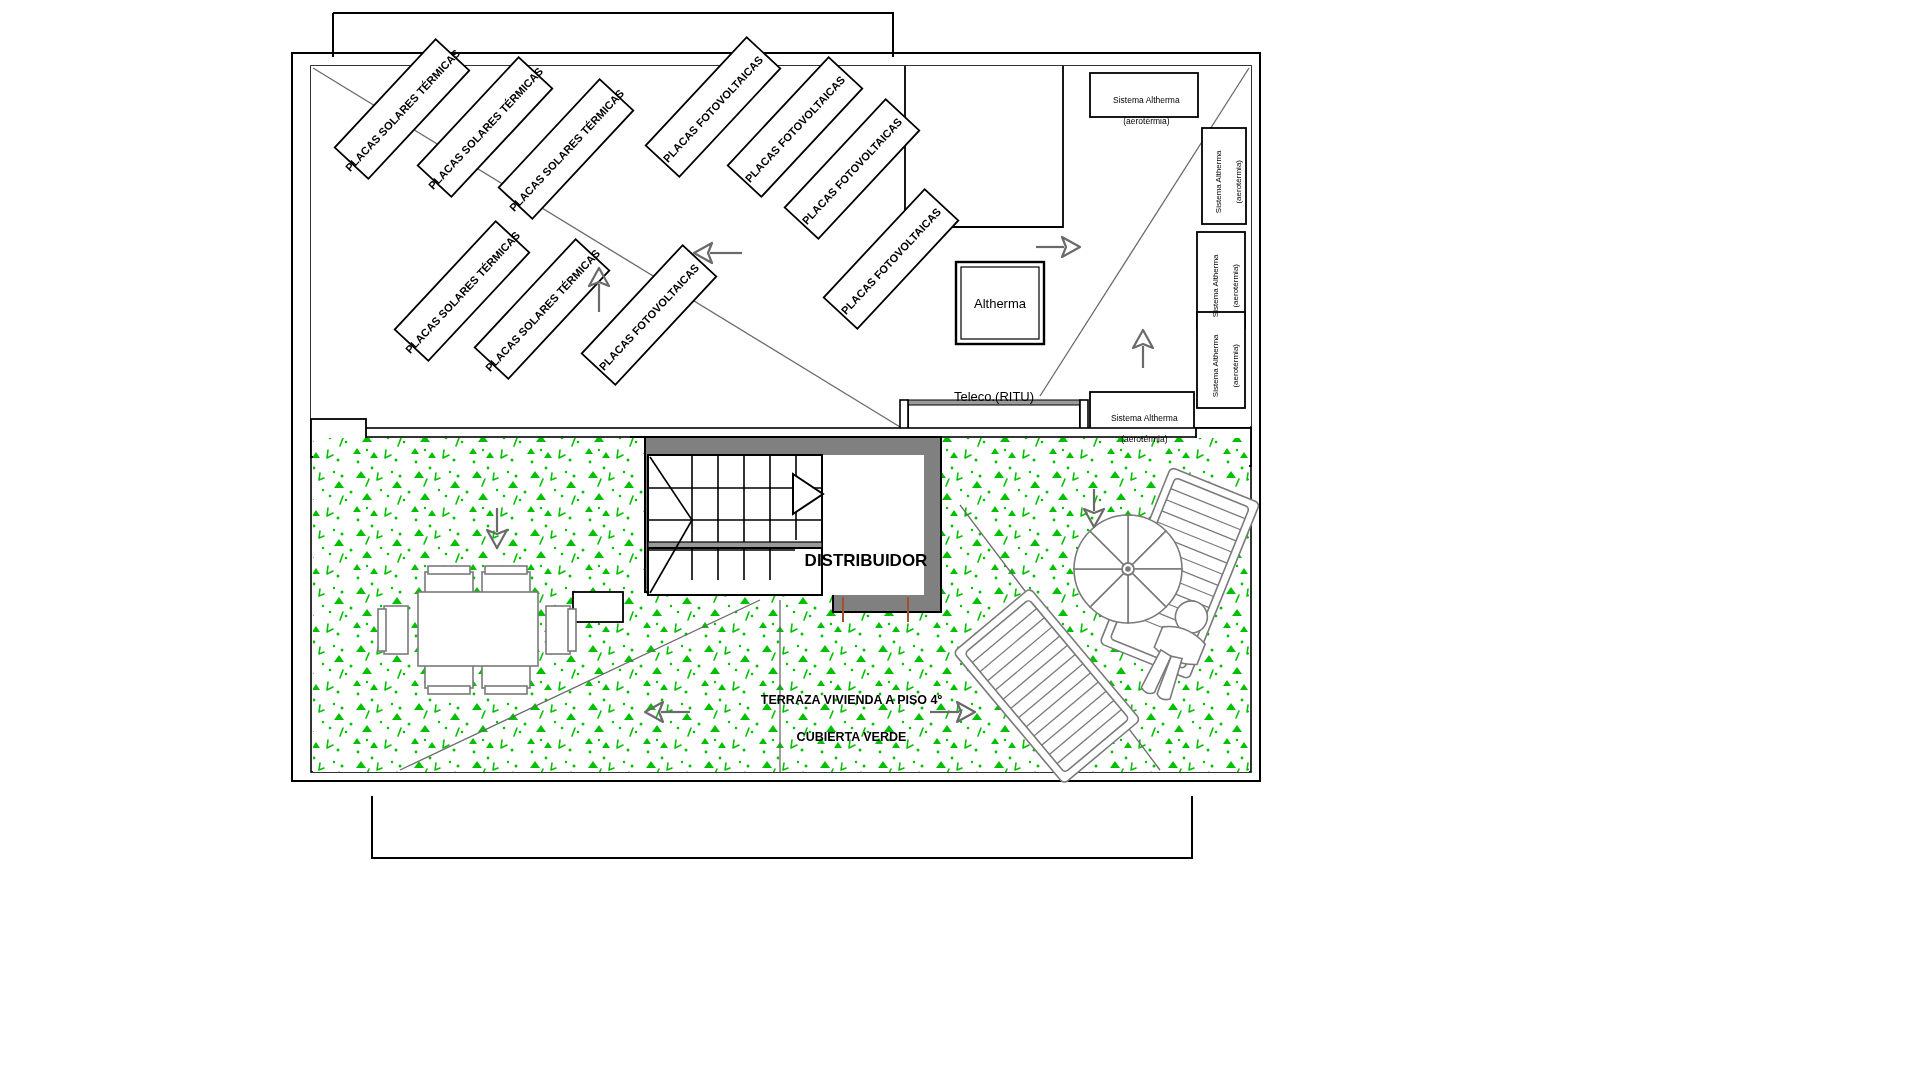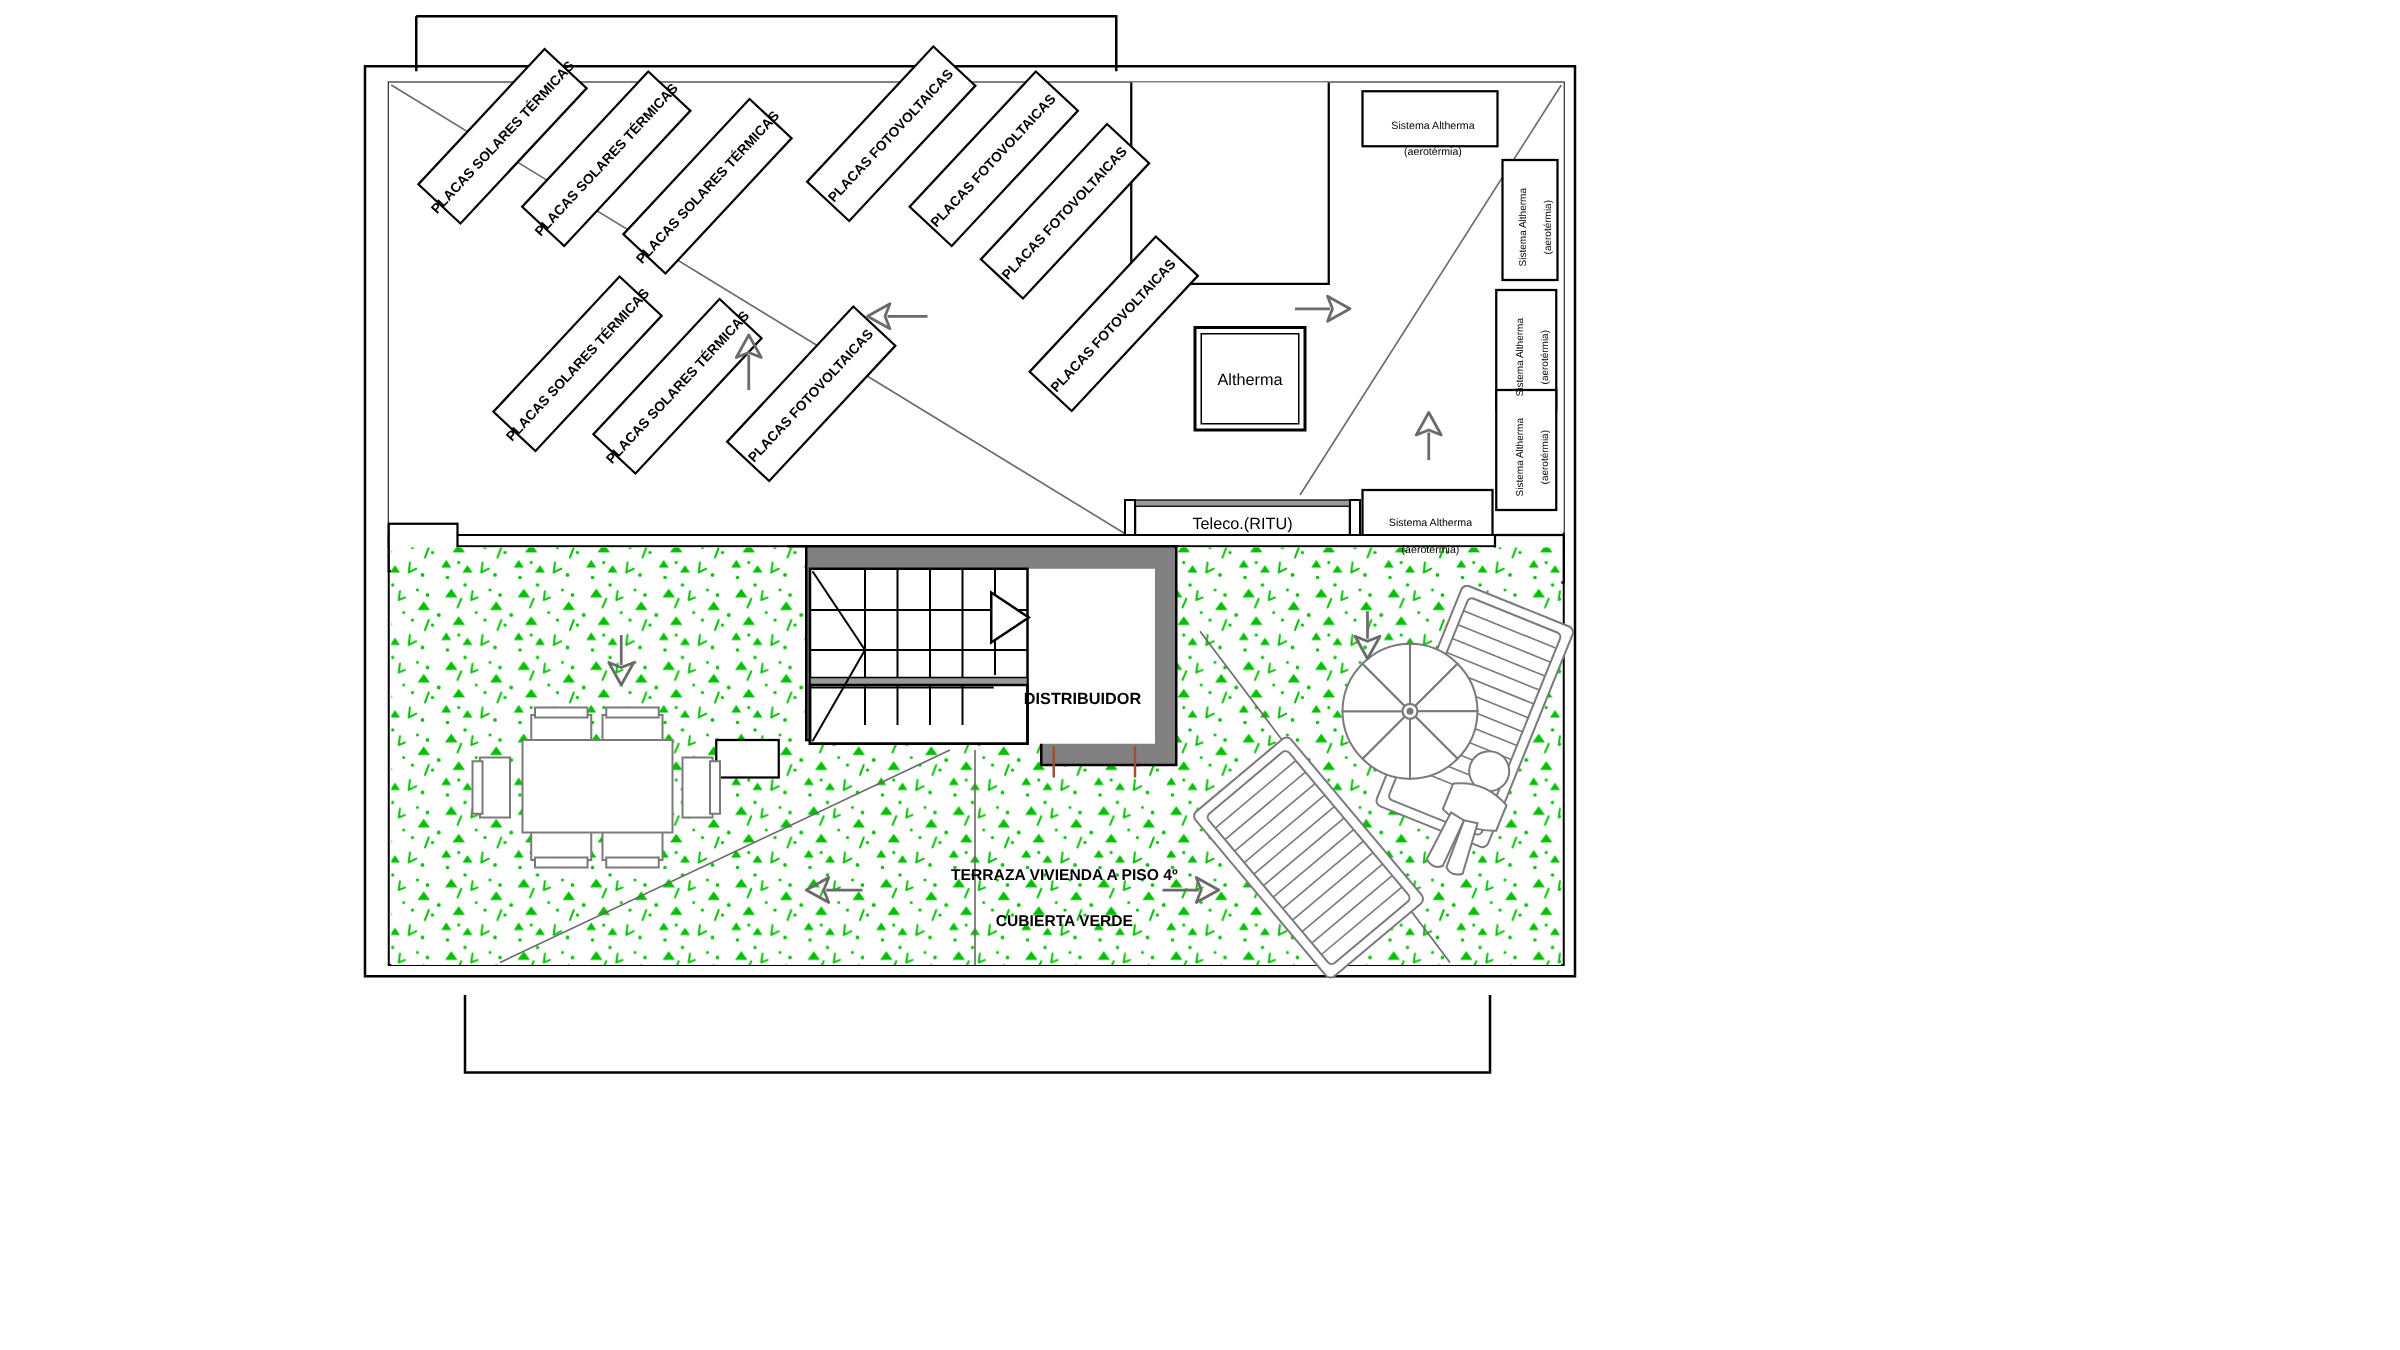--- a/index.html
+++ b/index.html
@@ -340,22 +340,22 @@
   <span>(aerotérmia)</span>
 </div>
 <div class="lbl" style="left:1221px;top:360px;width:96px;margin-left:-48px;margin-top:-12px;font-size:8px;line-height:1.25;transform:rotate(-90deg);">
   <span>Sistema Altherma</span><br>
   <span>(aerotérmia)</span>
 </div>
 
 <div class="lbl" style="left:1000px;top:296px;width:120px;margin-left:-60px;font-size:13px;">Altherma</div>
 
 
-<div class="lbl" style="left:994px;top:411px;width:180px;margin-left:-90px;font-size:13px;">Teleco.(RITU)</div>
-
-<div class="lbl" style="left:866px;top:551px;width:160px;margin-left:-80px;font-size:13px;font-weight:bold;">DISTRIBUIDOR</div>
+<div class="lbl" style="left:994px;top:389px;width:180px;margin-left:-90px;font-size:13px;">Teleco.(RITU)</div>
+
+<div class="lbl" style="left:866px;top:551px;width:160px;margin-left:-80px;font-size:17px;font-weight:bold;">DISTRIBUIDOR</div>
 
 <div class="lbl" style="left:848px;top:672px;width:260px;margin-left:-130px;font-size:12.5px;font-weight:bold;line-height:1.5;">
   <span>TERRAZA VIVIENDA A PISO 4º</span><br>
   <span>CUBIERTA VERDE</span>
 </div>
 
 </div>
 
 </body></html>

